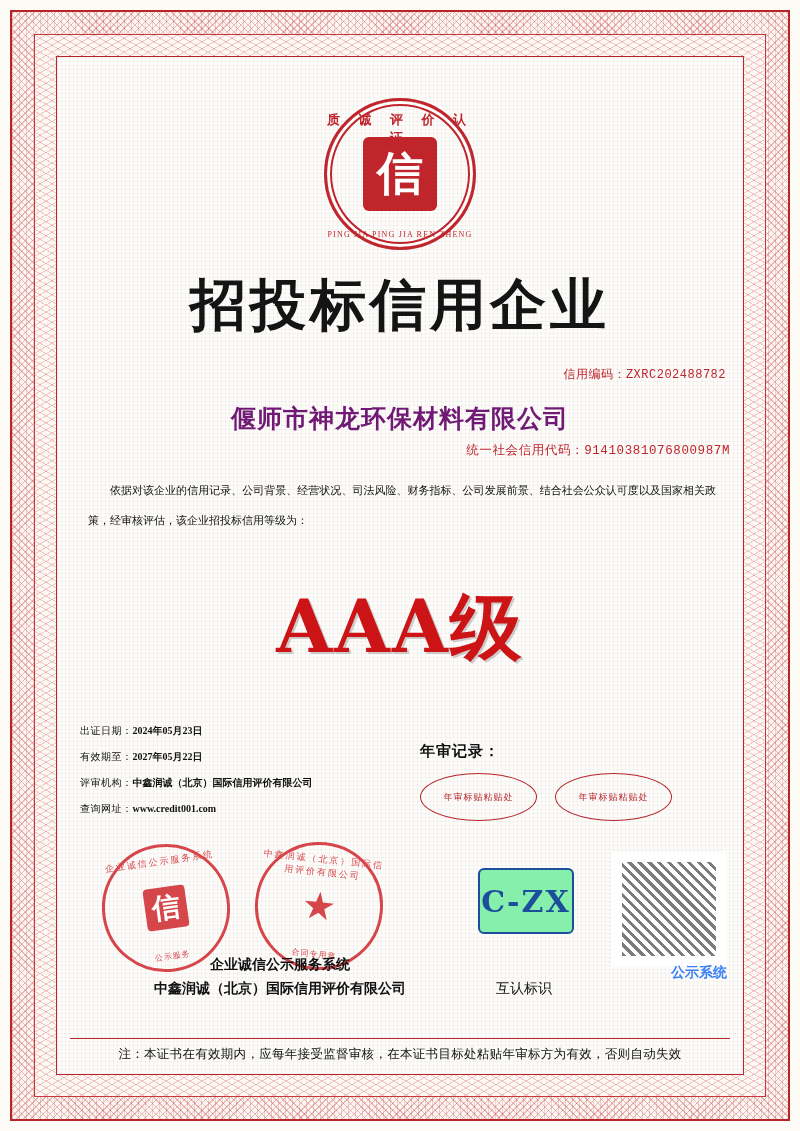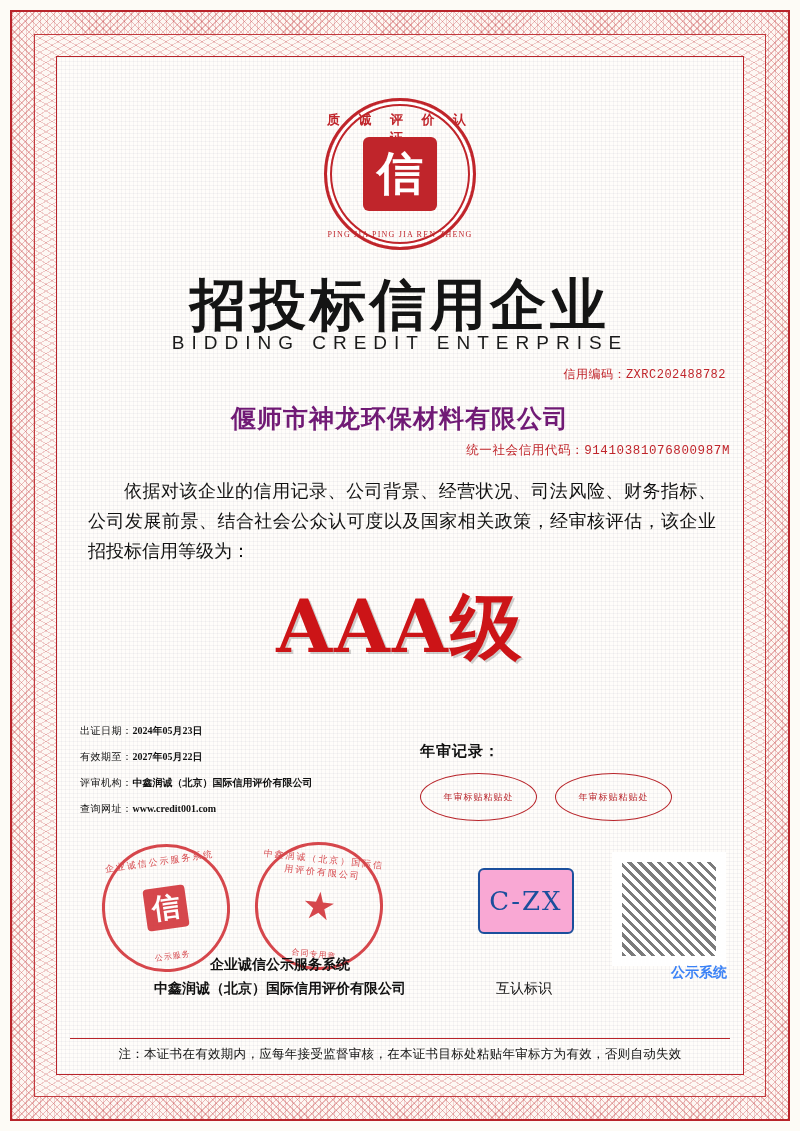--- a/index.html
+++ b/index.html
@@ -100,21 +100,21 @@
   .uscc{
     position:absolute;left:0;right:0;top:372px;text-align:right;
     color:#c0252b;font-size:12.5px;letter-spacing:.6px;
     font-family:"DejaVu Sans", sans-serif;
   }
   .uscc .uscc-val{font-family:"Liberation Mono", monospace;}
 
   .body-text{
     position:absolute;left:18px;right:14px;top:406px;
     font-family:"DejaVu Sans", sans-serif;
-    font-size:18px;line-height:30px;color:#111;text-align:justify;
+    font-size:11px;line-height:30px;color:#111;text-align:justify;
     text-indent:2em;
   }
 
   .grade{
     position:absolute;left:0;right:0;top:510px;text-align:center;
     color:#cc1417;
     font-family:"DejaVu Serif", serif;
     font-weight:bold;font-size:72px;letter-spacing:2px;
     text-shadow:2px 2px 0 rgba(0,0,0,.18);
   }
@@ -181,22 +181,22 @@
     font-family:"DejaVu Sans", sans-serif;font-size:14px;color:#111;
     font-weight:bold;
   }
   .cap1{top:116px;}
   .cap2{top:140px;}
 
   .mark-logo{
     position:absolute;left:408px;top:28px;width:92px;height:62px;
     border:2px solid #1b4f9c;border-radius:6px;
     display:flex;align-items:center;justify-content:center;
-    color:#1b4f9c;font-family:"DejaVu Serif", serif;font-weight:normal;font-size:26px;
-    letter-spacing:2px;background:#f9a8d4;
+    color:#1b4f9c;font-family:"DejaVu Serif", serif;font-weight:bold;font-size:30px;
+    letter-spacing:2px;background:#86efac;
   }
   .mark-caption{
     position:absolute;left:395px;top:140px;width:118px;text-align:center;
     font-family:"DejaVu Sans", sans-serif;font-size:14px;font-weight:normal;color:#111;
   }
 
   .qr{
     position:absolute;left:542px;top:12px;width:110px;height:110px;background:#fff;
     background-image:
       repeating-linear-gradient(0deg,#111 0 4px, #fff 4px 8px),
@@ -235,21 +235,20 @@
   <div class="content">
 
     <div class="emblem-wrap">
       <div class="emblem-ring"></div>
       <div class="emblem-top">质 诚 评 价 认 证</div>
       <div class="emblem-core">信</div>
       <div class="emblem-bottom">PING JIA PING JIA REN ZHENG</div>
     </div>
 
     <div class="title-cn">招投标信用企业</div>
-    <div class="title-en">BIDDING CREDIT ENTERPRISE</div>
 
     <div class="code-line">
       <span>信用编码：</span><span class="code-val">ZXRC202488782</span>
     </div>
 
     <div class="company">偃师市神龙环保材料有限公司</div>
     <div class="uscc">
       <span>统一社会信用代码：</span><span class="uscc-val">91410381076800987M</span>
     </div>
 

